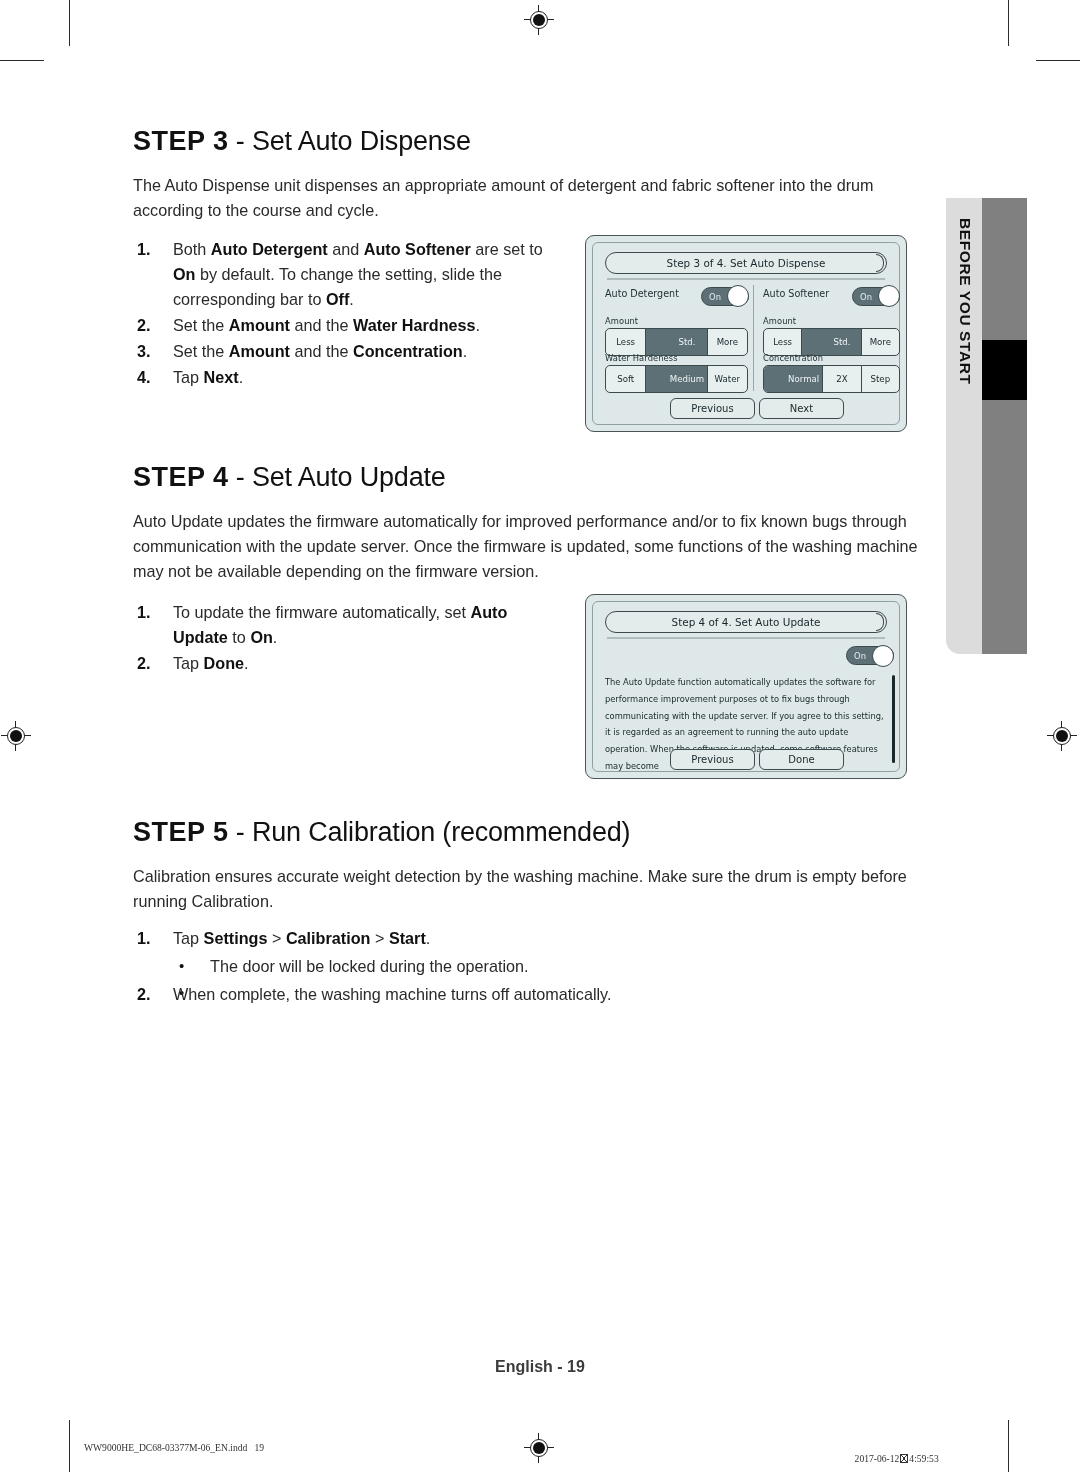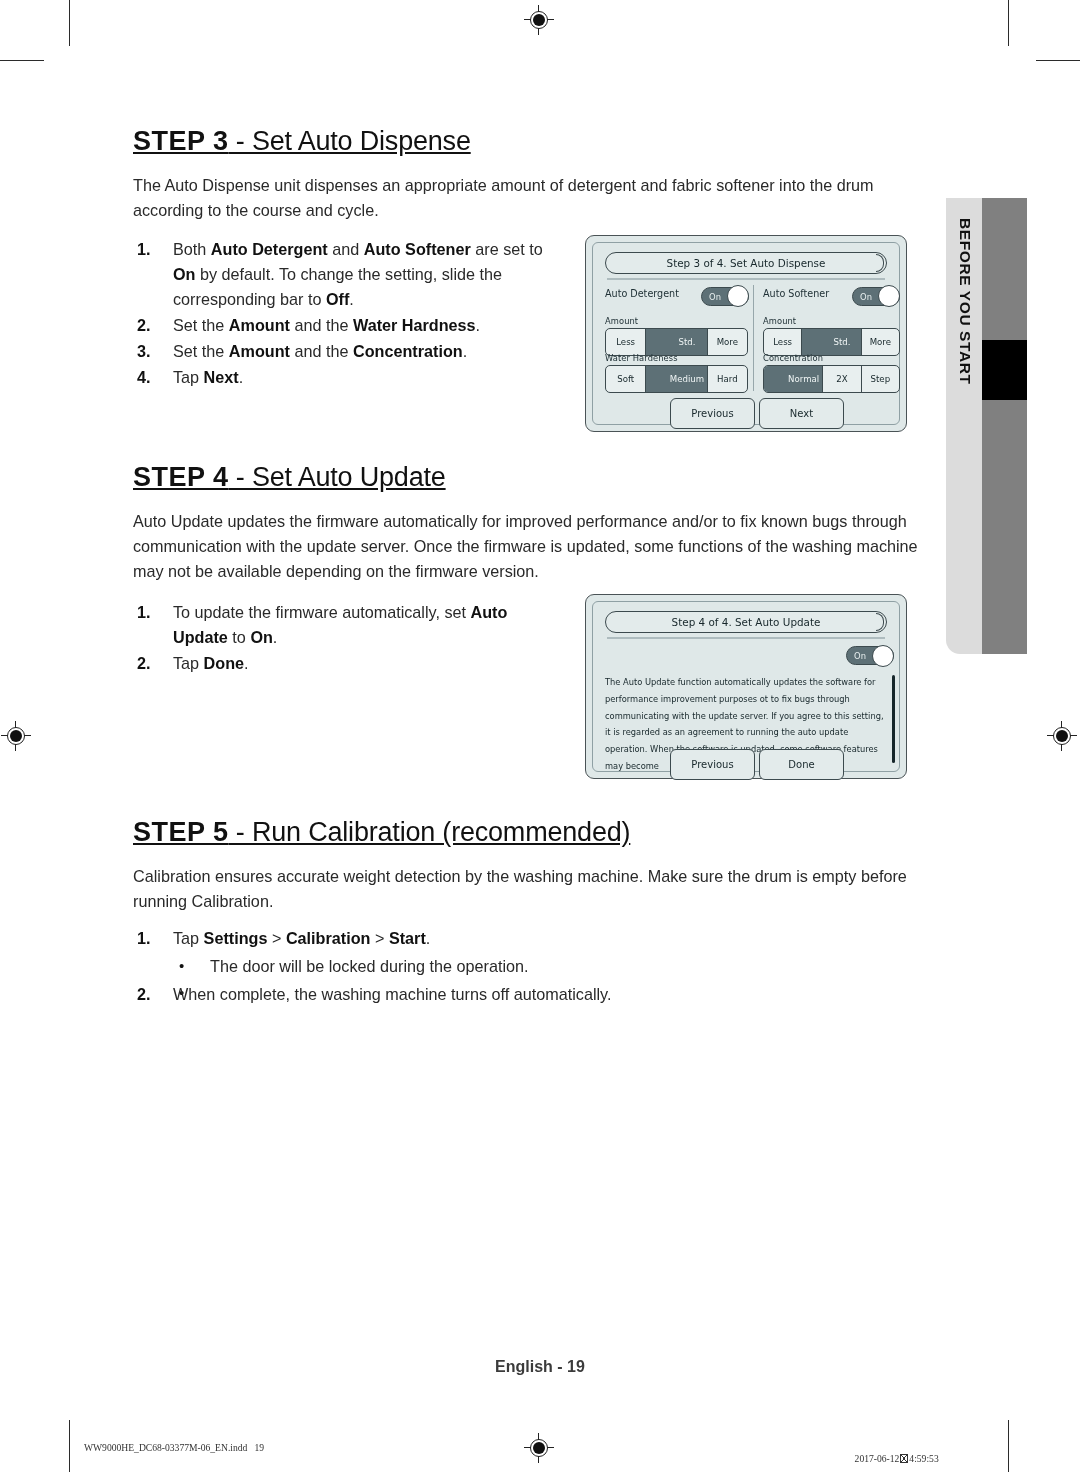--- a/index.html
+++ b/index.html
@@ -64,21 +64,20 @@
     width: 790px;
   }
 
   h1.step-title {
     font-size: 27px;
     font-weight: 400;
     letter-spacing: -0.2px;
     margin: 0 0 16px 0;
     color: #111;
     line-height: 1.15;
-    text-decoration: underline;
   }
   h1.step-title .stepword {
     font-weight: 700;
     letter-spacing: 0.5px;
   }
 
   p.body-text {
     font-size: 16.2px;
     line-height: 25px;
     margin: 0;
@@ -246,21 +245,21 @@
   }
 
   .divider-v {
     position: absolute;
     width: 1.2px;
     background: #97a7ab;
   }
 
   .btn {
     position: absolute;
-    height: 31px;
+    height: 21px;
     border: 1.3px solid #3c4a4e;
     border-radius: 6px;
     background: #e3ebeb;
     box-sizing: border-box;
     display: flex;
     align-items: center;
     justify-content: center;
     font-size: 10px;
     color: #17272b;
   }
@@ -426,21 +425,21 @@
           <div class="seg" style="left:12px; top:85px; width:143px;">
             <div class="sg">Less</div>
             <div class="sg active">Std.</div>
             <div class="sg">More</div>
           </div>
 
           <div class="grp-label" style="left:12px; top:110px;">Water Hardeness</div>
           <div class="seg" style="left:12px; top:122px; width:143px;">
             <div class="sg">Soft</div>
             <div class="sg active">Medium</div>
-            <div class="sg">Hard</div>
+            <div class="sg">Water</div>
           </div>
 
           <div class="divider-v" style="left:160px; top:42px; height:106px;"></div>
 
           <div class="grp-title" style="left:170px; top:45px;">Auto Softener</div>
           <div class="toggle" style="left:259px; top:44px;">
             <span class="tog-label">On</span>
             <span class="knob"></span>
           </div>
 

